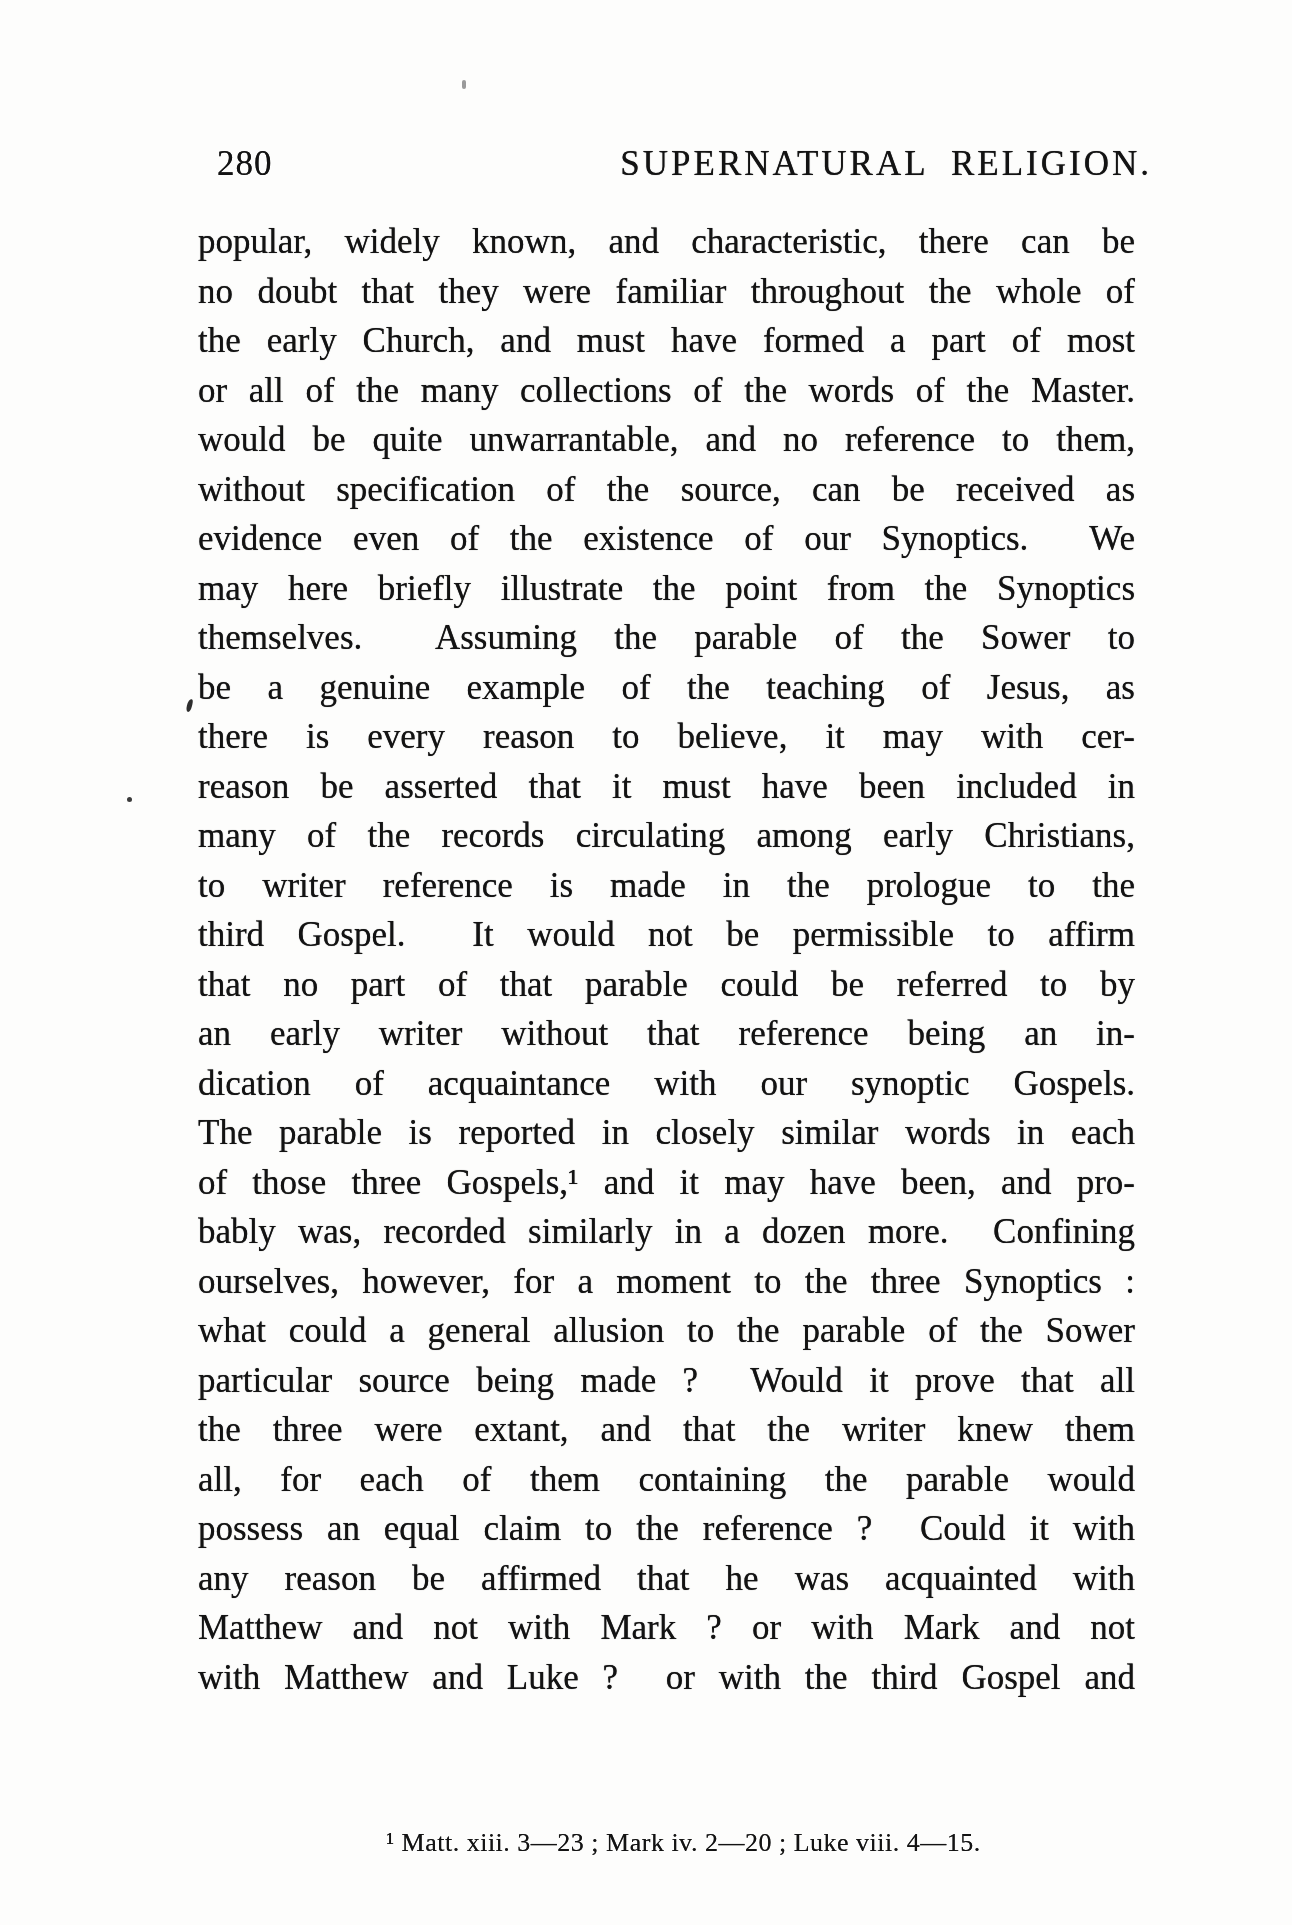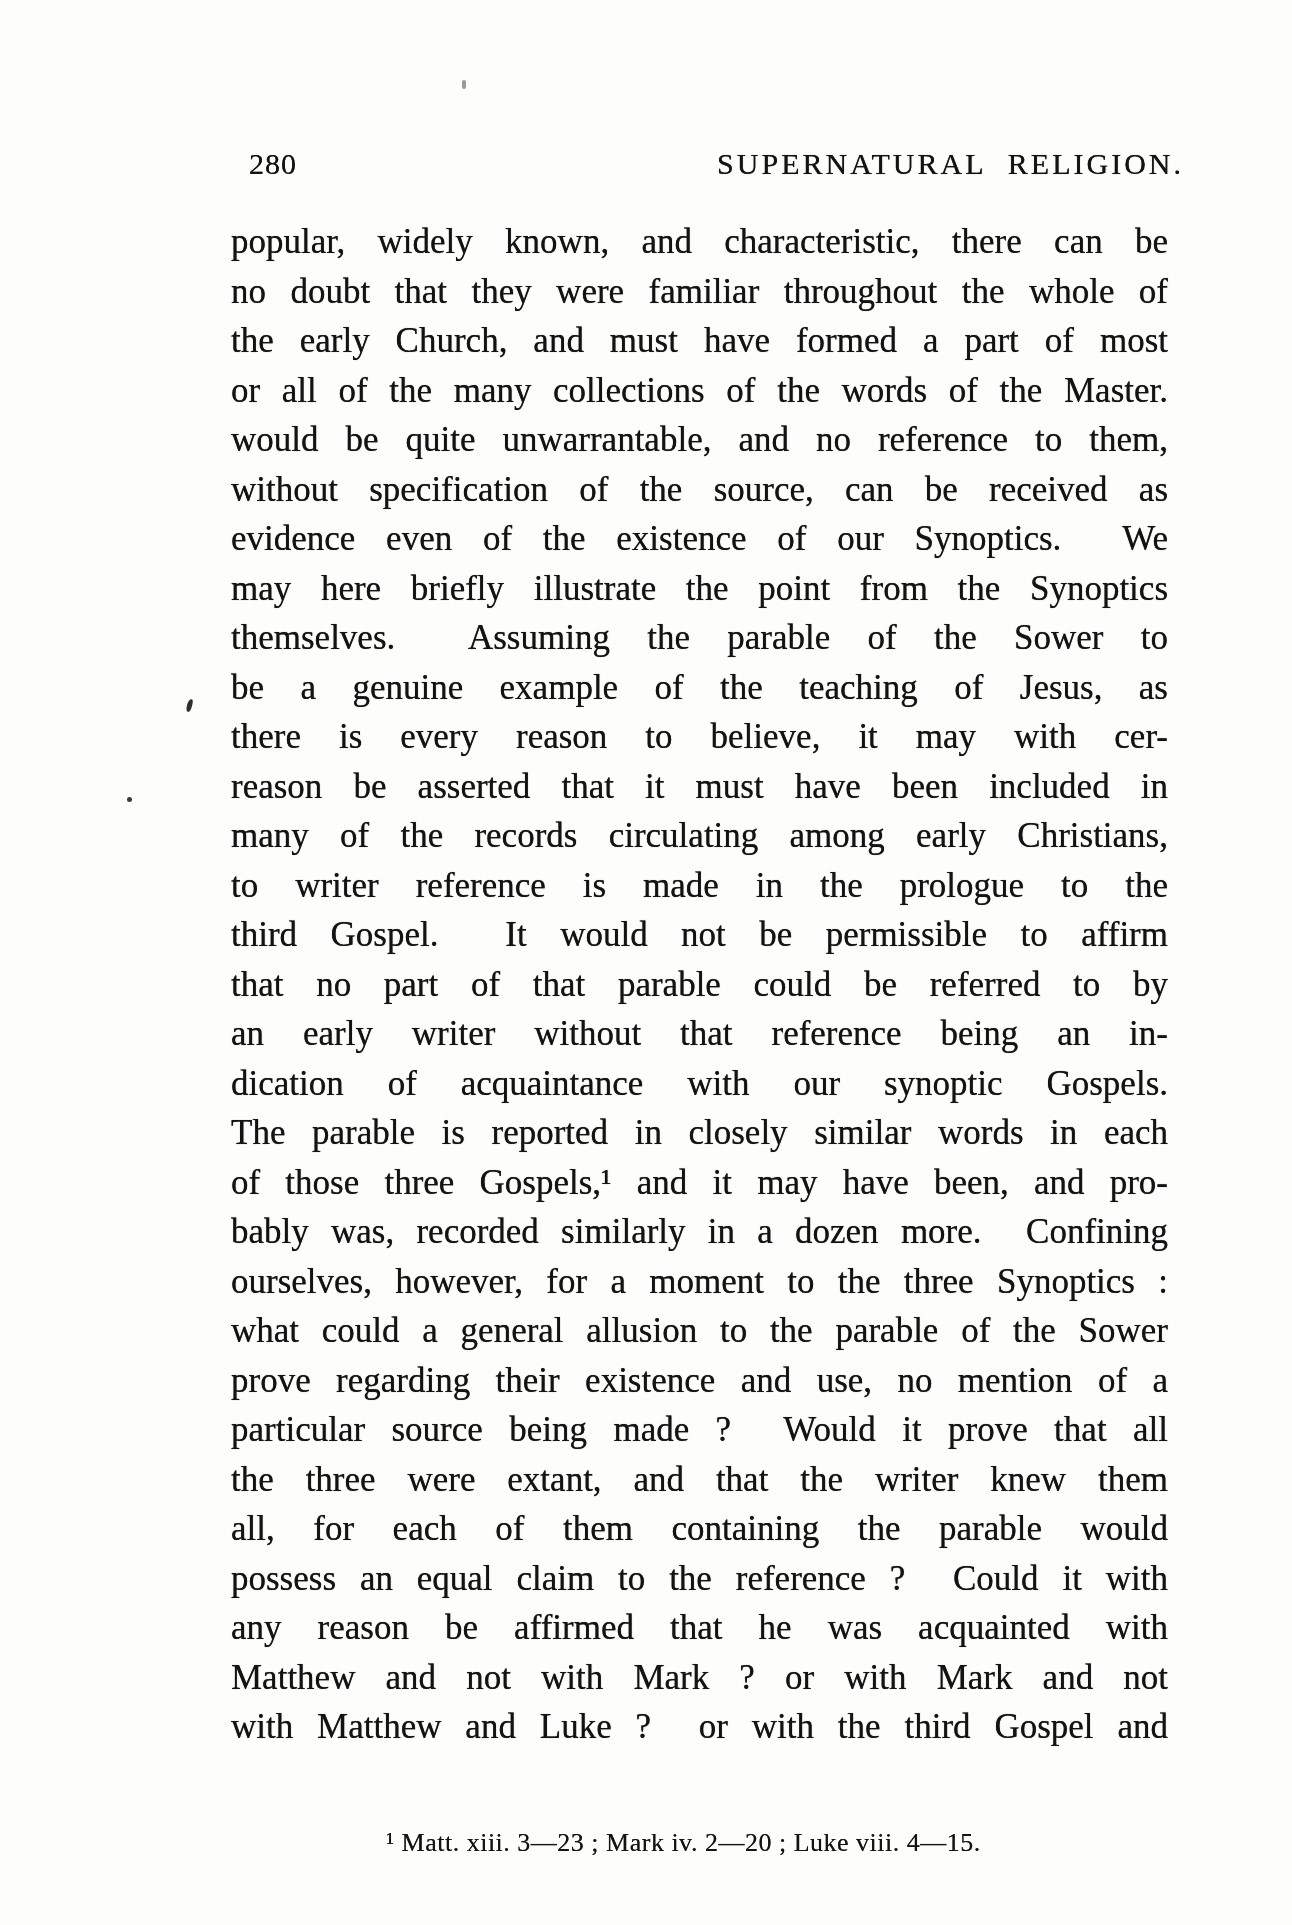--- a/index.html
+++ b/index.html
@@ -15,41 +15,40 @@
   .scan-page {
     position: absolute;
     inset: 0;
   }
   .page-header {
     position: absolute;
     top: 149px;
     left: 215px;
     width: 937px;
     height: 34px;
-    font-size: 30px;
+    font-size: 35px;
     line-height: 30px;
-    margin-left: 32px;
   }
   .page-number {
     position: absolute;
     left: 2px;
     top: 0;
     letter-spacing: 1px;
     text-shadow: 0 0 0.6px rgba(0,0,0,0.8);
   }
   .running-title {
     text-align: right;
     letter-spacing: 3px;
     word-spacing: 12px;
     text-shadow: 0 0 0.7px rgba(0,0,0,0.85);
   }
   .body-text {
     position: absolute;
     top: 217px;
-    left: 231px;
+    left: 198px;
     width: 937px;
     font-size: 35px;
   }
   .body-text .line {
     height: 49.5px;
     line-height: 49.5px;
     text-align: justify;
     text-align-last: justify;
     text-shadow: 0 0 0.7px rgba(0,0,0,0.8);
   }
@@ -107,21 +106,20 @@
       <div class="line">to writer reference is made in the prologue to the</div>
       <div class="line">third Gospel.&nbsp; It would not be permissible to affirm</div>
       <div class="line">that no part of that parable could be referred to by</div>
       <div class="line">an early writer without that reference being an in-</div>
       <div class="line">dication of acquaintance with our synoptic Gospels.</div>
       <div class="line">The parable is reported in closely similar words in each</div>
       <div class="line">of those three Gospels,¹ and it may have been, and pro-</div>
       <div class="line">bably was, recorded similarly in a dozen more.&nbsp; Confining</div>
       <div class="line">ourselves, however, for a moment to the three Synoptics :</div>
       <div class="line">what could a general allusion to the parable of the Sower</div>
-      <div class="line">prove regarding their existence and use, no mention of a</div>
       <div class="line">particular source being made ?&nbsp; Would it prove that all</div>
       <div class="line">the three were extant, and that the writer knew them</div>
       <div class="line">all, for each of them containing the parable would</div>
       <div class="line">possess an equal claim to the reference ?&nbsp; Could it with</div>
       <div class="line">any reason be affirmed that he was acquainted with</div>
       <div class="line">Matthew and not with Mark ? or with Mark and not</div>
       <div class="line">with Matthew and Luke ?&nbsp; or with the third Gospel and</div>
     </div>
 
   <div class="footnote">¹ Matt. xiii. 3—23 ; Mark iv. 2—20 ; Luke viii. 4—15.</div>

